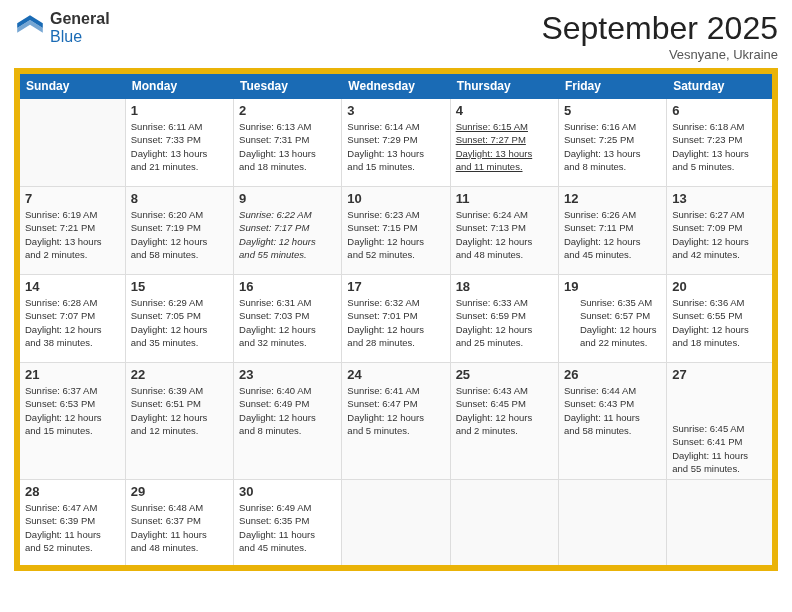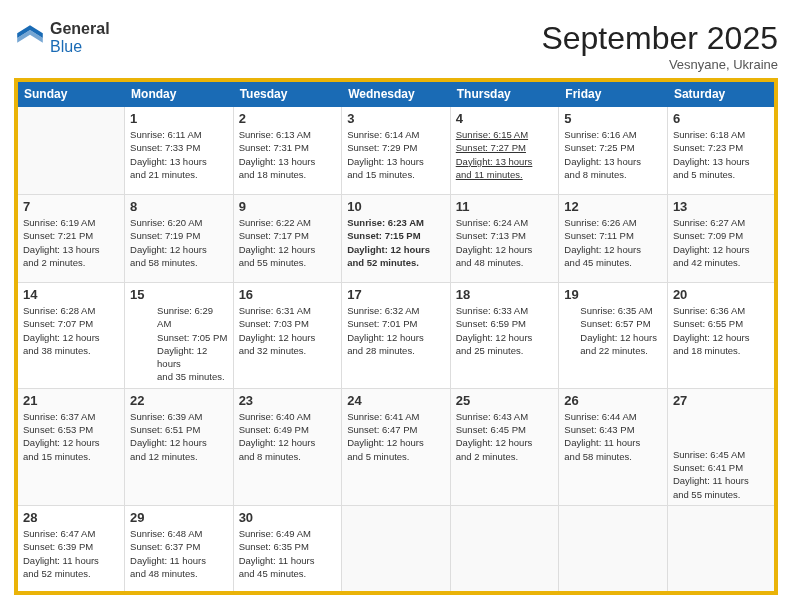--- a/index.html
+++ b/index.html
@@ -7,21 +7,21 @@
       width: 792px;
       height: 612px;
       background: #fff;
       font-family: Arial, sans-serif;
       font-size: 11px;
       overflow: hidden;
     }
     .page {
       width: 792px;
       height: 488px;
-      padding: 20px 14px;
+      padding: 10px 14px;
       display: flex;
       flex-direction: column;
     }
     .header {
       display: flex;
       justify-content: space-between;
       align-items: flex-start;
       margin-bottom: 6px;
     }
     .logo {
@@ -55,21 +55,21 @@
       font-size: 32px;
       font-weight: normal;
       color: #222;
     }
     .subtitle {
       font-size: 13px;
       color: #555;
     }
     .calendar {
       flex: 1;
-      border: 4px solid #eab308;
+      border: 6px solid #eab308;
       border-collapse: collapse;
       width: 100%;
       table-layout: fixed;
     }
     .calendar th {
       background-color: #1a6bb5;
       color: #fff;
       text-align: left;
       padding: 5px 6px;
       font-size: 12px;
@@ -190,28 +190,28 @@
           </td>
           <td>
             <div class="day-number">8</div>
             <div class="day-info" style="white-space: pre-line;">Sunrise: 6:20 AM
 Sunset: 7:19 PM
 Daylight: 12 hours
 and 58 minutes.</div>
           </td>
           <td>
             <div class="day-number">9</div>
-            <div class="day-info" style="white-space: pre-line;">Sunrise: 6:22 AM
+            <div class="day-info" style="white-space: pre-line; font-style: italic;">Sunrise: 6:22 AM
 Sunset: 7:17 PM
 Daylight: 12 hours
 and 55 minutes.</div>
           </td>
           <td>
             <div class="day-number">10</div>
-            <div class="day-info" style="white-space: pre-line; font-weight: bold;">Sunrise: 6:23 AM
+            <div class="day-info" style="white-space: pre-line;">Sunrise: 6:23 AM
 Sunset: 7:15 PM
 Daylight: 12 hours
 and 52 minutes.</div>
           </td>
           <td>
             <div class="day-number">11</div>
             <div class="day-info" style="white-space: pre-line;">Sunrise: 6:24 AM
 Sunset: 7:13 PM
 Daylight: 12 hours
 and 48 minutes.</div>
@@ -234,21 +234,21 @@
         <tr>
           <td>
             <div class="day-number">14</div>
             <div class="day-info" style="white-space: pre-line;">Sunrise: 6:28 AM
 Sunset: 7:07 PM
 Daylight: 12 hours
 and 38 minutes.</div>
           </td>
           <td>
             <div class="day-number">15</div>
-            <div class="day-info" style="white-space: pre-line; margin-left: 27px;">Sunrise: 6:29 AM
+            <div class="day-info" style="white-space: pre-line;">Sunrise: 6:29 AM
 Sunset: 7:05 PM
 Daylight: 12 hours
 and 35 minutes.</div>
           </td>
           <td>
             <div class="day-number">16</div>
             <div class="day-info" style="white-space: pre-line;">Sunrise: 6:31 AM
 Sunset: 7:03 PM
 Daylight: 12 hours
 and 32 minutes.</div>

